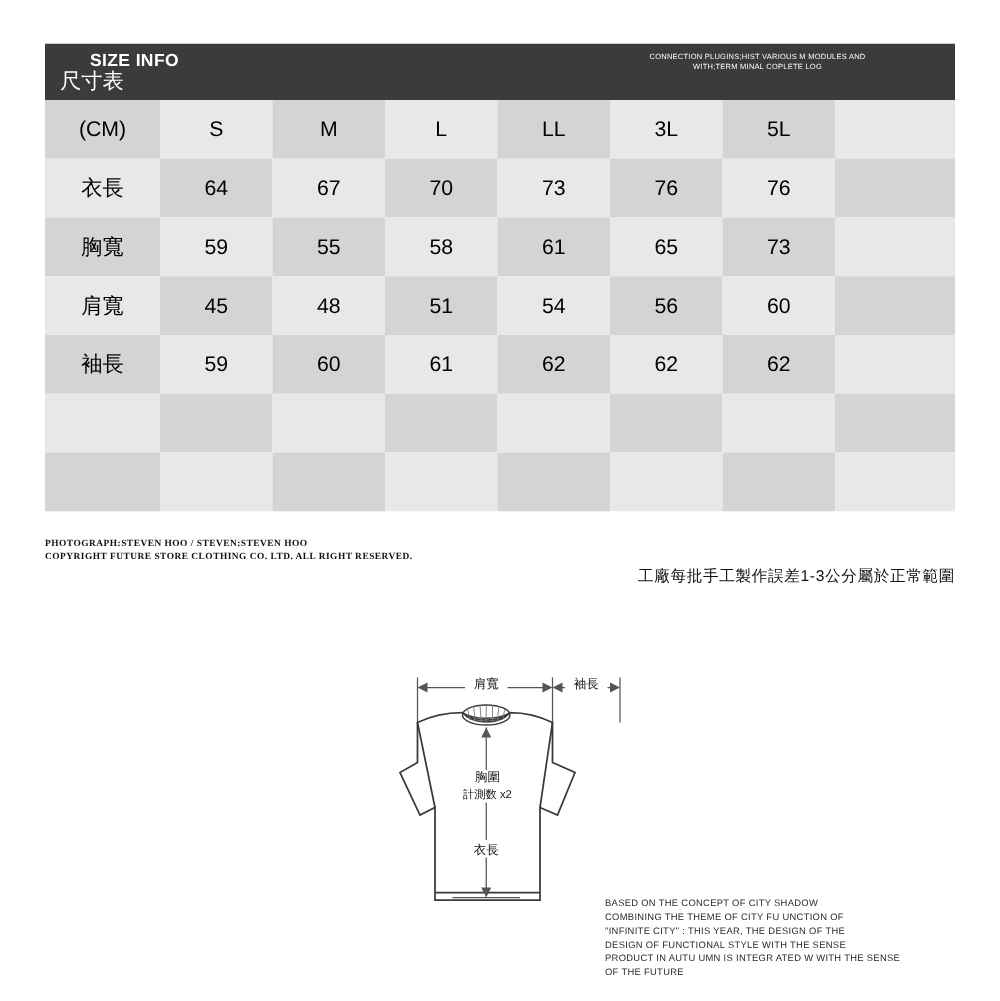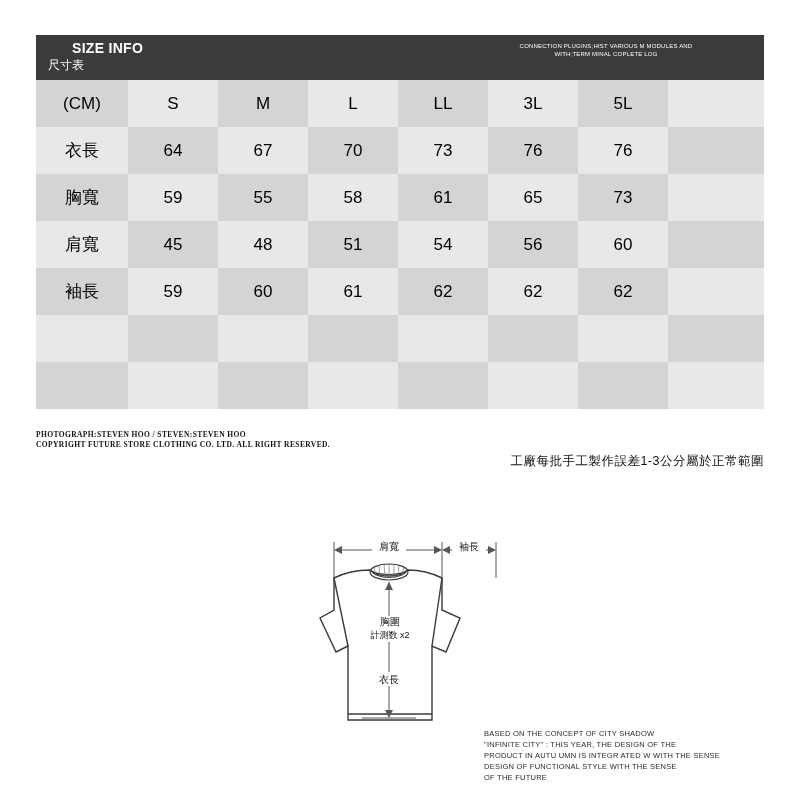--- a/index.html
+++ b/index.html
@@ -33,21 +33,21 @@
     font-size: 14px;
     font-weight: bold;
     letter-spacing: 0.3px;
     line-height: 16px;
     margin-left: 24px;
   }
   .header-subtitle {
     position: absolute;
     left: 12px;
     top: 22px;
-    font-size: 12px;
+    font-size: 17px;
     line-height: 16px;
     font-weight: normal;
   }
   .header-right {
     position: absolute;
     right: 8px;
     top: 7px;
     width: 300px;
     text-align: center;
     font-size: 6px;
@@ -302,17 +302,18 @@
     <g fill="#555">
       <polygon points="89,198 85,190 93,190"></polygon>
     </g>
     <rect x="70" y="152" width="38" height="14" fill="#ffffff"></rect>
     <text x="89" y="163" font-family="'Liberation Sans',sans-serif" font-size="10" fill="#111" text-anchor="middle">衣長</text>
   </svg>
 </div>
 
 <div class="bottom-desc">
   <div>BASED ON THE CONCEPT OF CITY SHADOW</div>
+  <div>COMBINING THE THEME OF CITY FU UNCTION OF</div>
   <div>"INFINITE CITY" : THIS YEAR, THE DESIGN OF THE</div>
+  <div>DESIGN OF FUNCTIONAL STYLE WITH THE SENSE</div>
   <div>PRODUCT IN AUTU UMN IS INTEGR ATED W WITH THE SENSE</div>
-  <div>DESIGN OF FUNCTIONAL STYLE WITH THE SENSE</div>
   <div>OF THE FUTURE</div>
 </div>
 
 </body></html>

